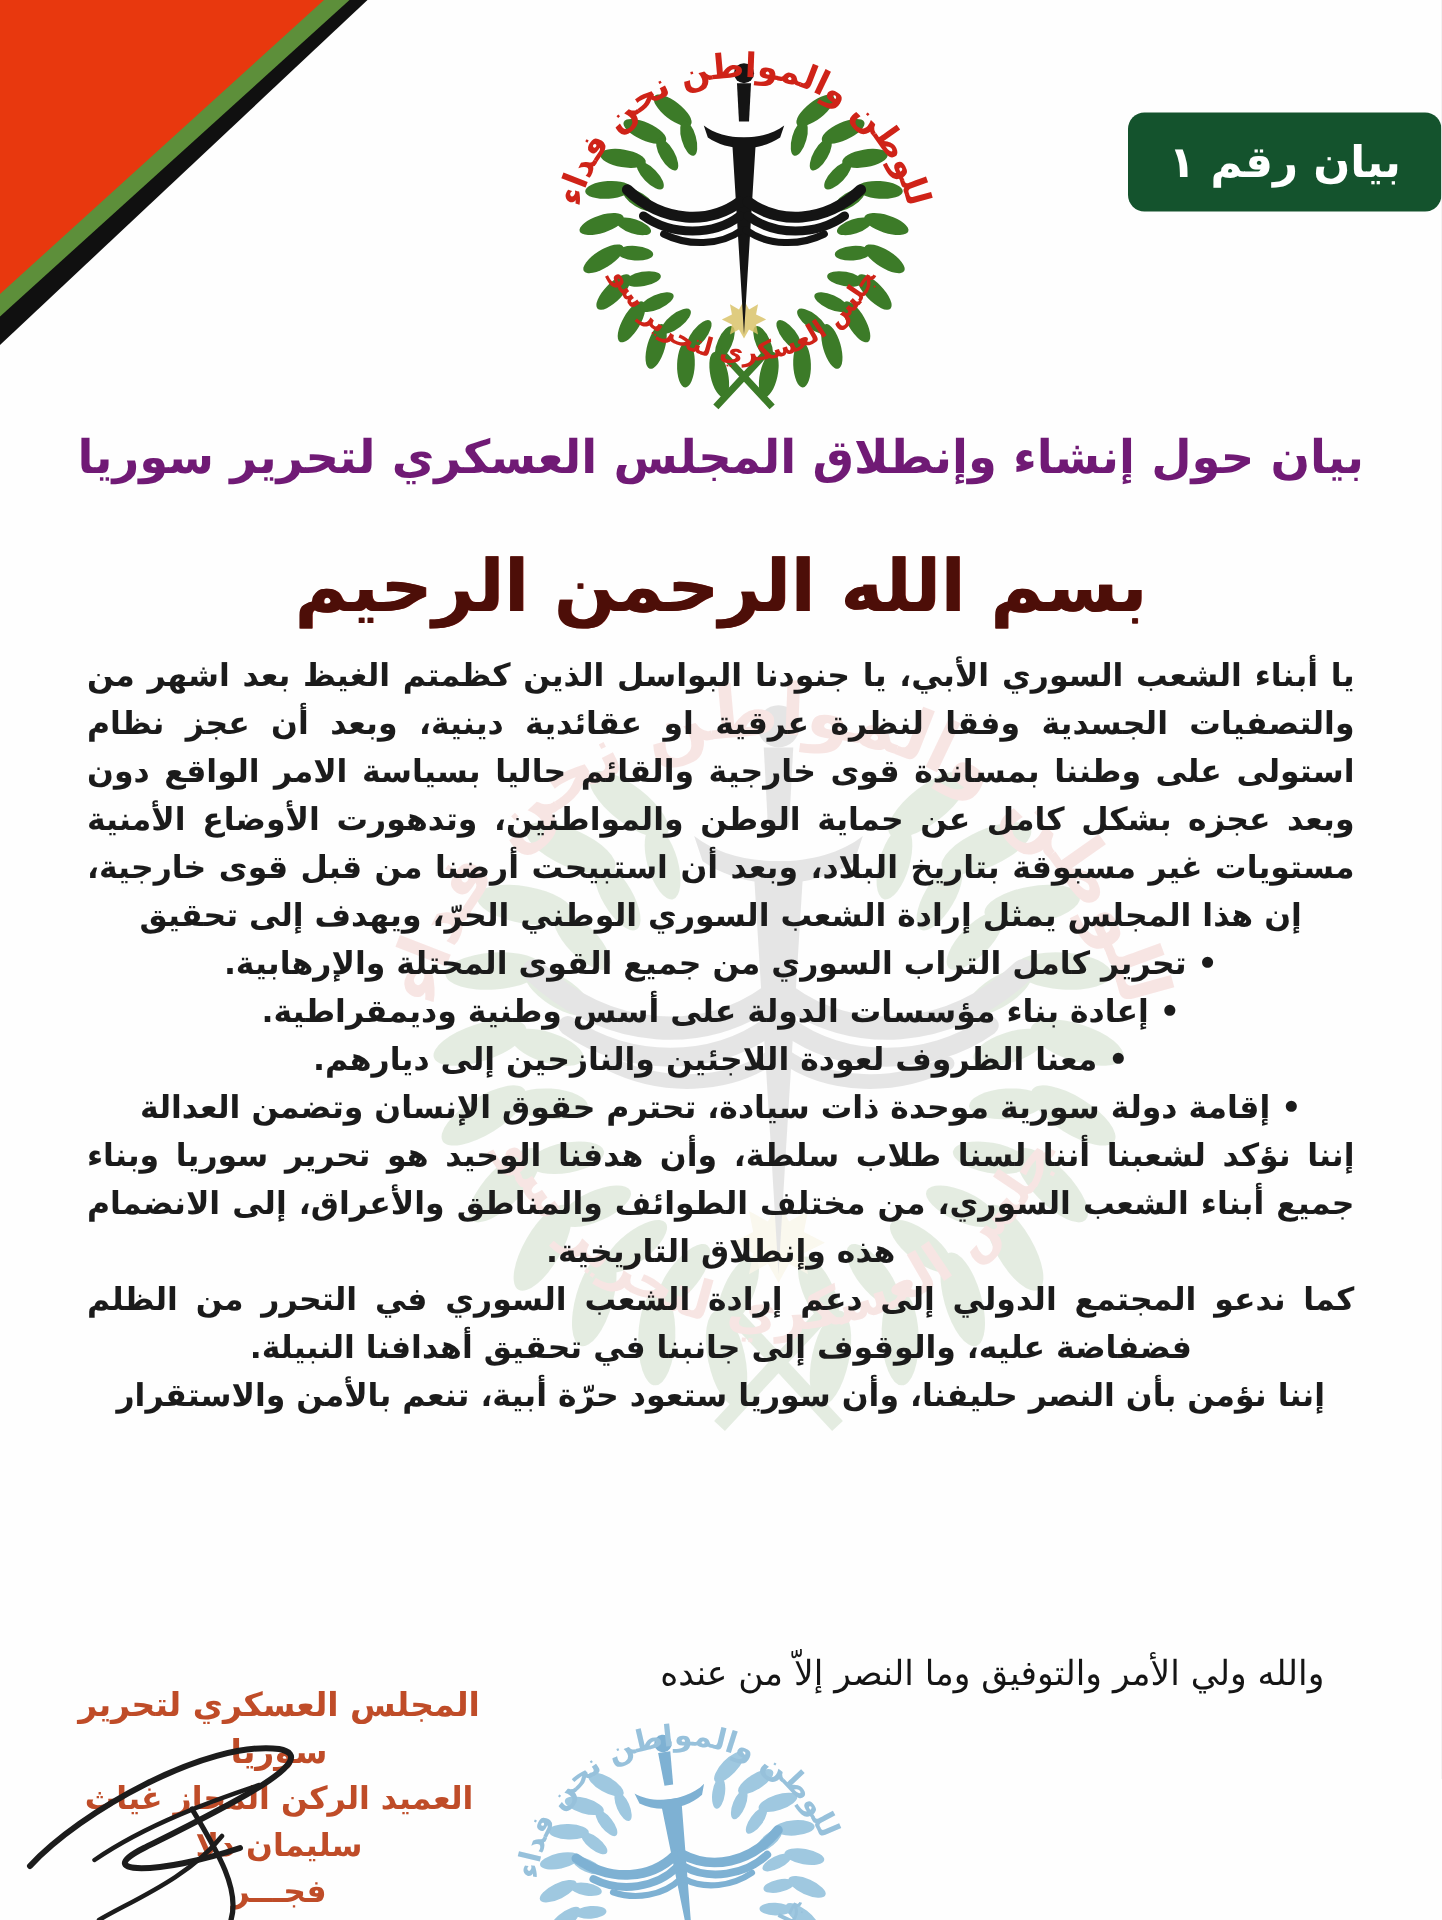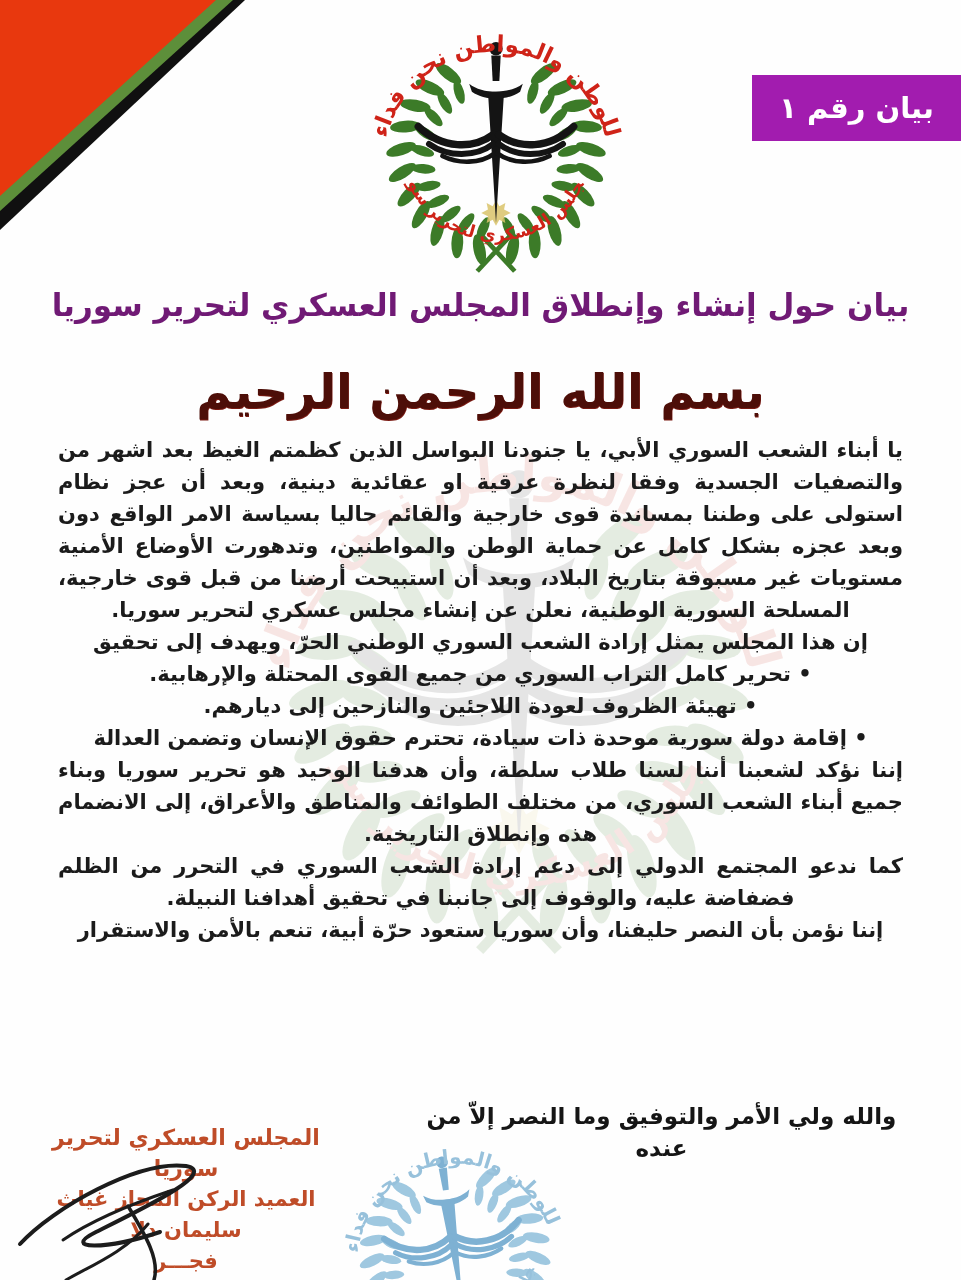--- a/index.html
+++ b/index.html
@@ -10,23 +10,24 @@
     margin: 0 auto;
     background: #fefefe;
     overflow: hidden;
     font-family: "DejaVu Sans", sans-serif;
   }
   
   .corner { position: absolute; top: 0; left: 0; }
   
   .banner {
     position: absolute; top: 75px; right: 0; width: 209px; height: 66px;
-    background: #a21caf;
+    background: #14532d;
     display: flex; align-items: center; justify-content: center;
     direction: rtl;
+    border-radius: 11px;
   }
   .banner span { color: #ffffff; font-size: 29px; font-weight: bold; }
   
   .logo-svg { position: absolute; top: 22px; left: 362px; width: 268px; height: 268px;
     --wreath:#3c7b28; --sword:#141414; --arc:#cf2318; --star:#d9c36a; }
   .wm-center { position: absolute; top: 428px; left: 238px; width: 562px; height: 562px;
     --wreath:#3c7b28; --sword:#444444; --arc:#d04237; --star:#d9c36a;
     opacity: 0.13; }
   .wm-blue { position: absolute; top: 1138px; left: 338px; width: 234px; height: 234px;
     --wreath:#97c4de; --sword:#74abd0; --arc:#8fbcd9; --star:#bcd8e9;
@@ -49,21 +50,21 @@
     direction: rtl; color: #1b1b1b;
     font-size: 21px; font-weight: bold;
   }
   .body-text .ln { height: 32px; line-height: 32px; overflow: hidden; }
   .j { text-align: justify; text-align-last: justify; }
   .c { text-align: center; text-align-last: center; }
   
   .dua {
     position: absolute; top: 1100px; left: 420px; right: 58px;
     direction: rtl; text-align: center;
-    font-size: 23px; font-weight: bold; color: #151515; line-height: 32px;
+    font-size: 23px; font-weight: normal; color: #151515; line-height: 32px;
   }
   
   .sig {
     position: absolute; top: 1122px; left: 18px; width: 336px;
     direction: rtl; text-align: center;
     color: #bf4c28; font-weight: bold; font-size: 21px; line-height: 31px;
   }
   .sig .sig-org { font-size: 22px; }
   .signature-scribble { position: absolute; top: 1148px; left: 8px; }
 </style>
@@ -159,24 +160,24 @@
 
   <div class="title">بيان حول إنشاء وإنطلاق المجلس العسكري لتحرير سوريا</div>
   <div class="basmala">بسم الله الرحمن الرحيم</div>
 
   <div class="body-text">
     <div class="ln j">يا أبناء الشعب السوري الأبي، يا جنودنا البواسل الذين كظمتم الغيظ بعد اشهر من الظلم والقهر والخطف</div>
     <div class="ln j">والتصفيات الجسدية وفقا لنظرة عرقية او عقائدية دينية، وبعد أن عجز نظام الارهاب الجهادي المتطرّف الذي</div>
     <div class="ln j">استولى على وطننا بمساندة قوى خارجية والقائم حاليا بسياسة الامر الواقع دون ان مسوغ قانوني او دستوري</div>
     <div class="ln j">وبعد عجزه بشكل كامل عن حماية الوطن والمواطنين، وتدهورت الأوضاع الأمنية والاقتصادية والإنسانية إلى</div>
     <div class="ln j">مستويات غير مسبوقة بتاريخ البلاد، وبعد أن استبيحت أرضنا من قبل قوى خارجية، فإننا نحن، قادة القوات</div>
-    <div class="ln c">المسلحة السورية الوطنية، نعلن عن إنشاء مجلس عسكري لتحرير سوريا.</div>
     <div class="ln c">إن هذا المجلس يمثل إرادة الشعب السوري الوطني الحرّ، ويهدف إلى تحقيق الأهداف التالية:</div>
     <div class="ln c">• تحرير كامل التراب السوري من جميع القوى المحتلة والإرهابية.</div>
-    <div class="ln c">• تهيئة الظروف لعودة اللاجئين والنازحين إلى ديارهم.</div>
+    <div class="ln c">• إعادة بناء مؤسسات الدولة على أسس وطنية وديمقراطية.</div>
+    <div class="ln c">• معنا الظروف لعودة اللاجئين والنازحين إلى ديارهم.</div>
     <div class="ln c">• إقامة دولة سورية موحدة ذات سيادة، تحترم حقوق الإنسان وتضمن العدالة والمساواة لجميع أبنائها.</div>
     <div class="ln j">إننا نؤكد لشعبنا أننا لسنا طلاب سلطة، وأن هدفنا الوحيد هو تحرير سوريا وبناء مستقبل أفضل لأبنائها. وندعو</div>
     <div class="ln j">جميع أبناء الشعب السوري، من مختلف الطوائف والمناطق والأعراق، إلى الانضمام إلى صفوفنا والوقوف معنا في</div>
     <div class="ln c">هذه وإنطلاق التاريخية.</div>
     <div class="ln j">كما ندعو المجتمع الدولي إلى دعم إرادة الشعب السوري في التحرر من الظلم والاستبداد المقنّع بمصطلحات</div>
     <div class="ln c">فضفاضة عليه، والوقوف إلى جانبنا في تحقيق أهدافنا النبيلة.</div>
     <div class="ln c">إننا نؤمن بأن النصر حليفنا، وأن سوريا ستعود حرّة أبية، تنعم بالأمن والاستقرار والازدهار.</div>
   </div>
 
   <div class="dua">والله ولي الأمر والتوفيق وما النصر إلاّ من عنده</div>

